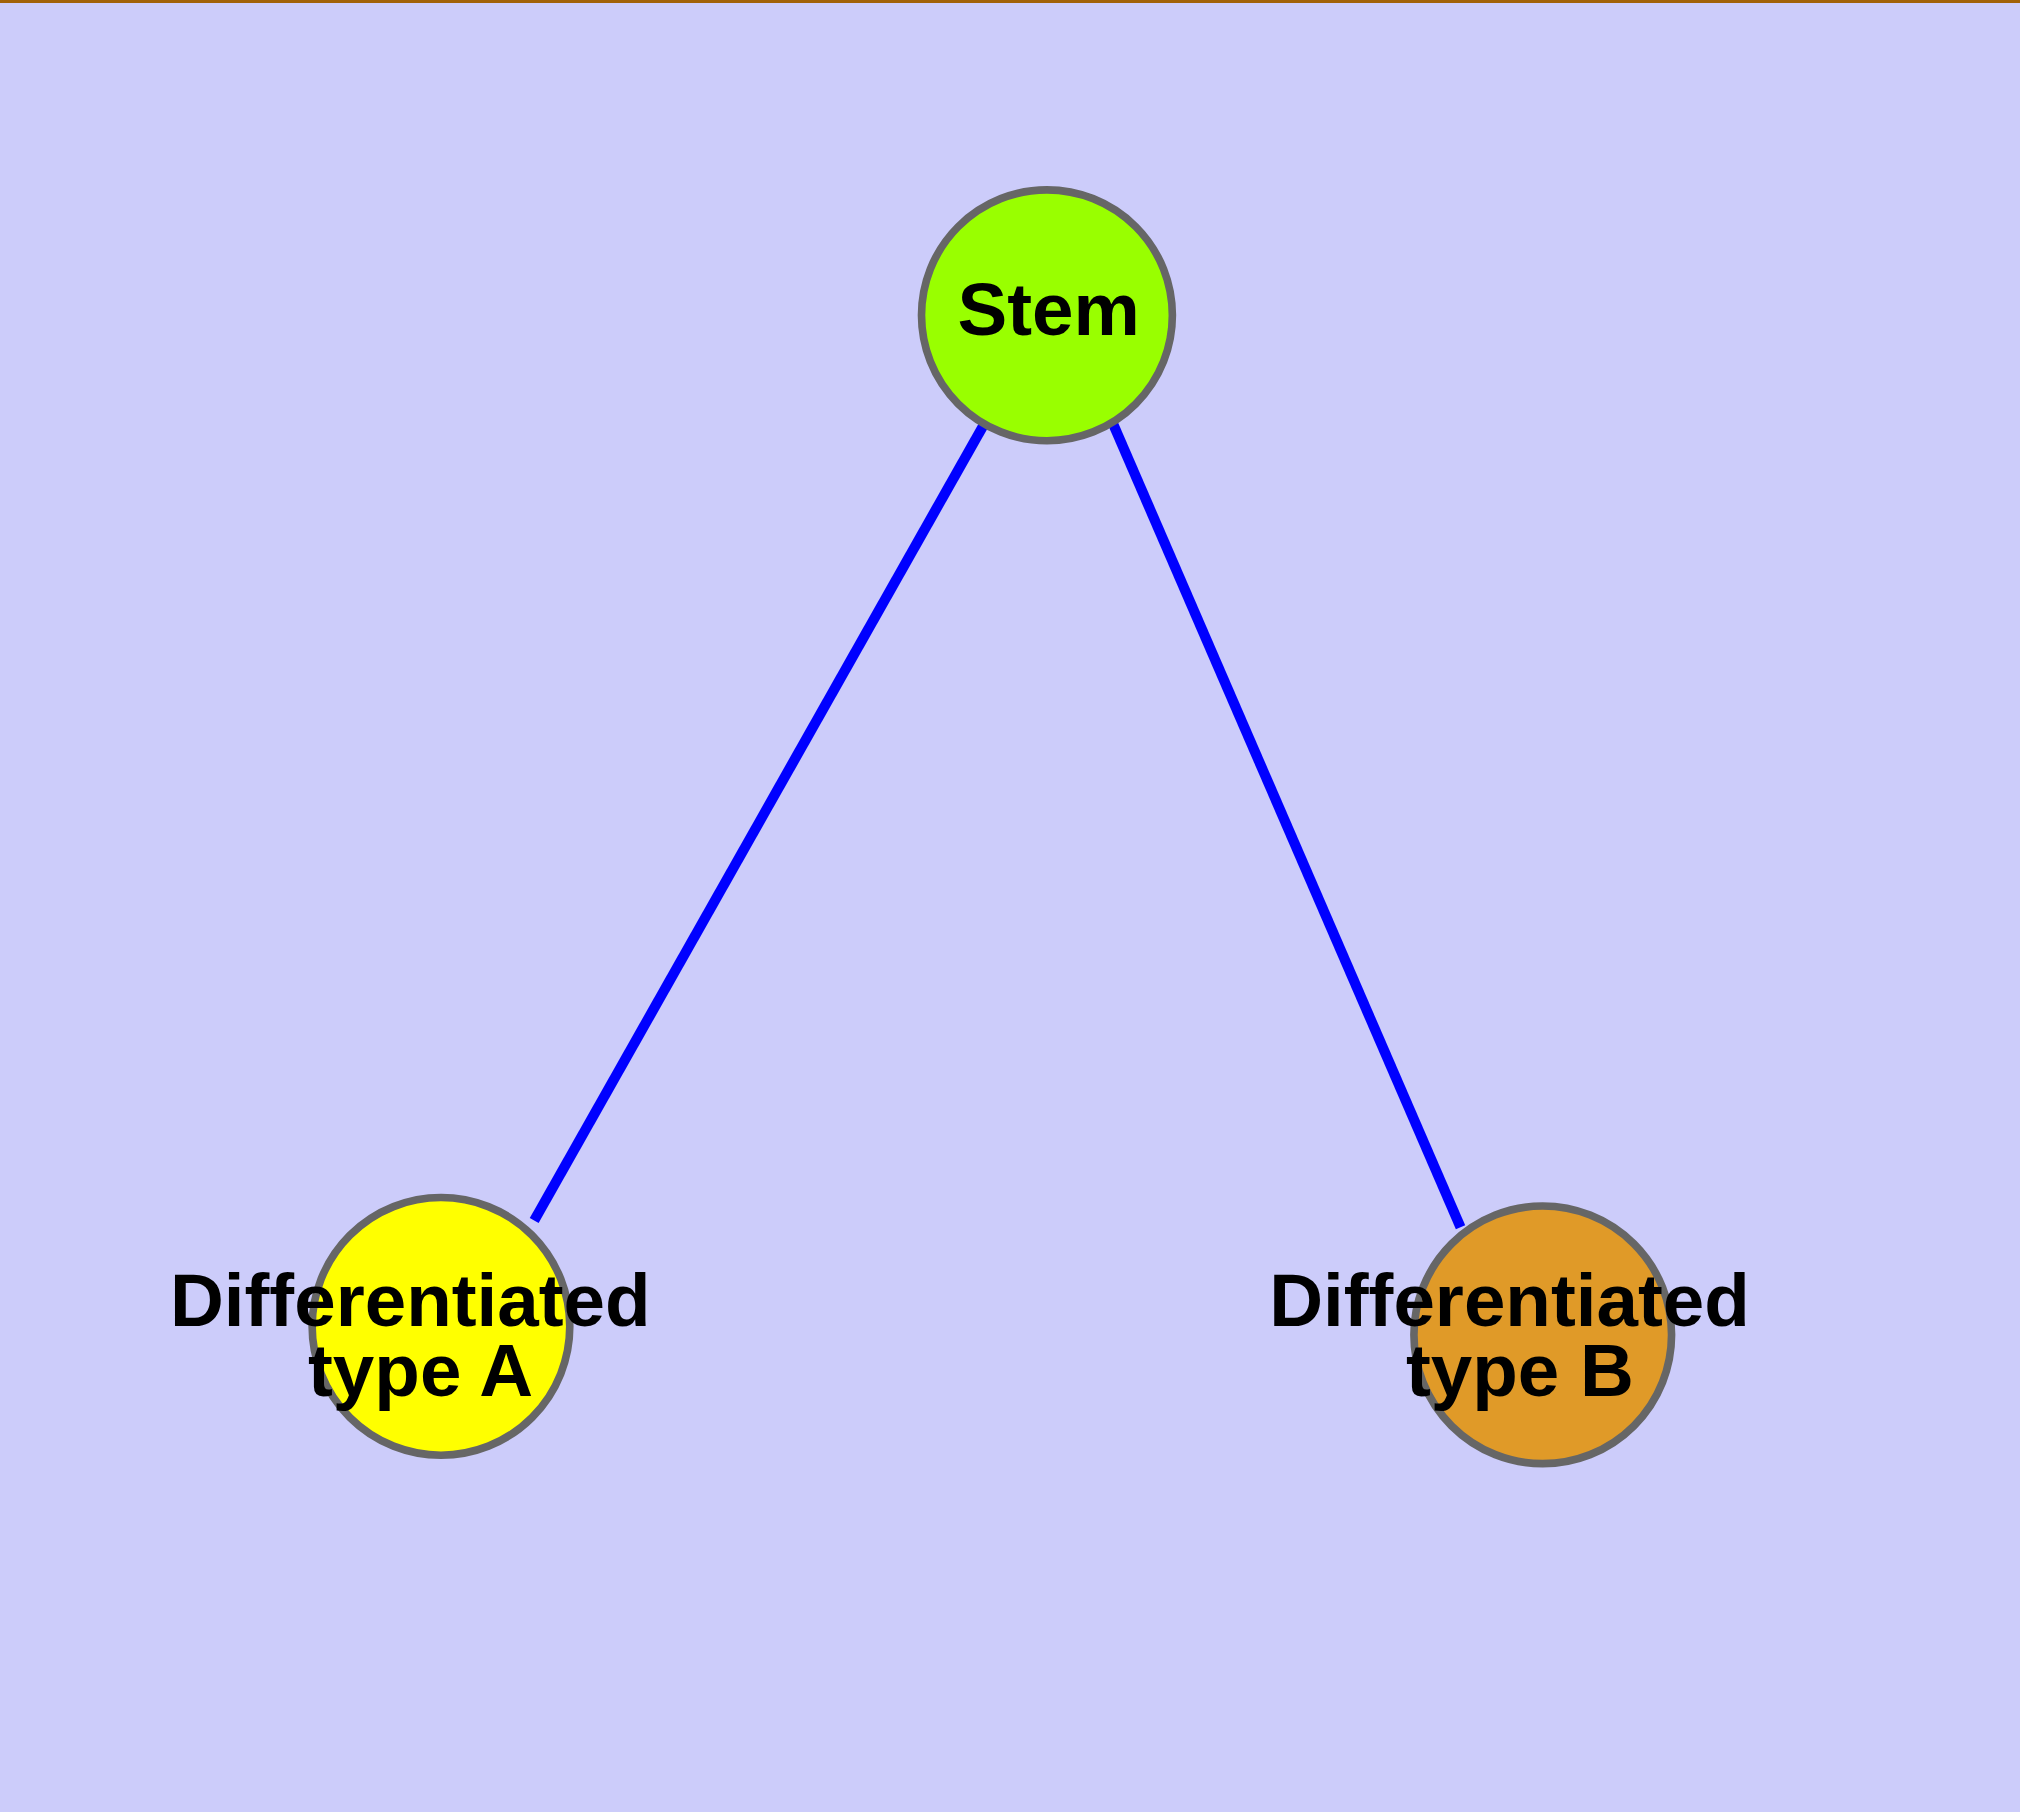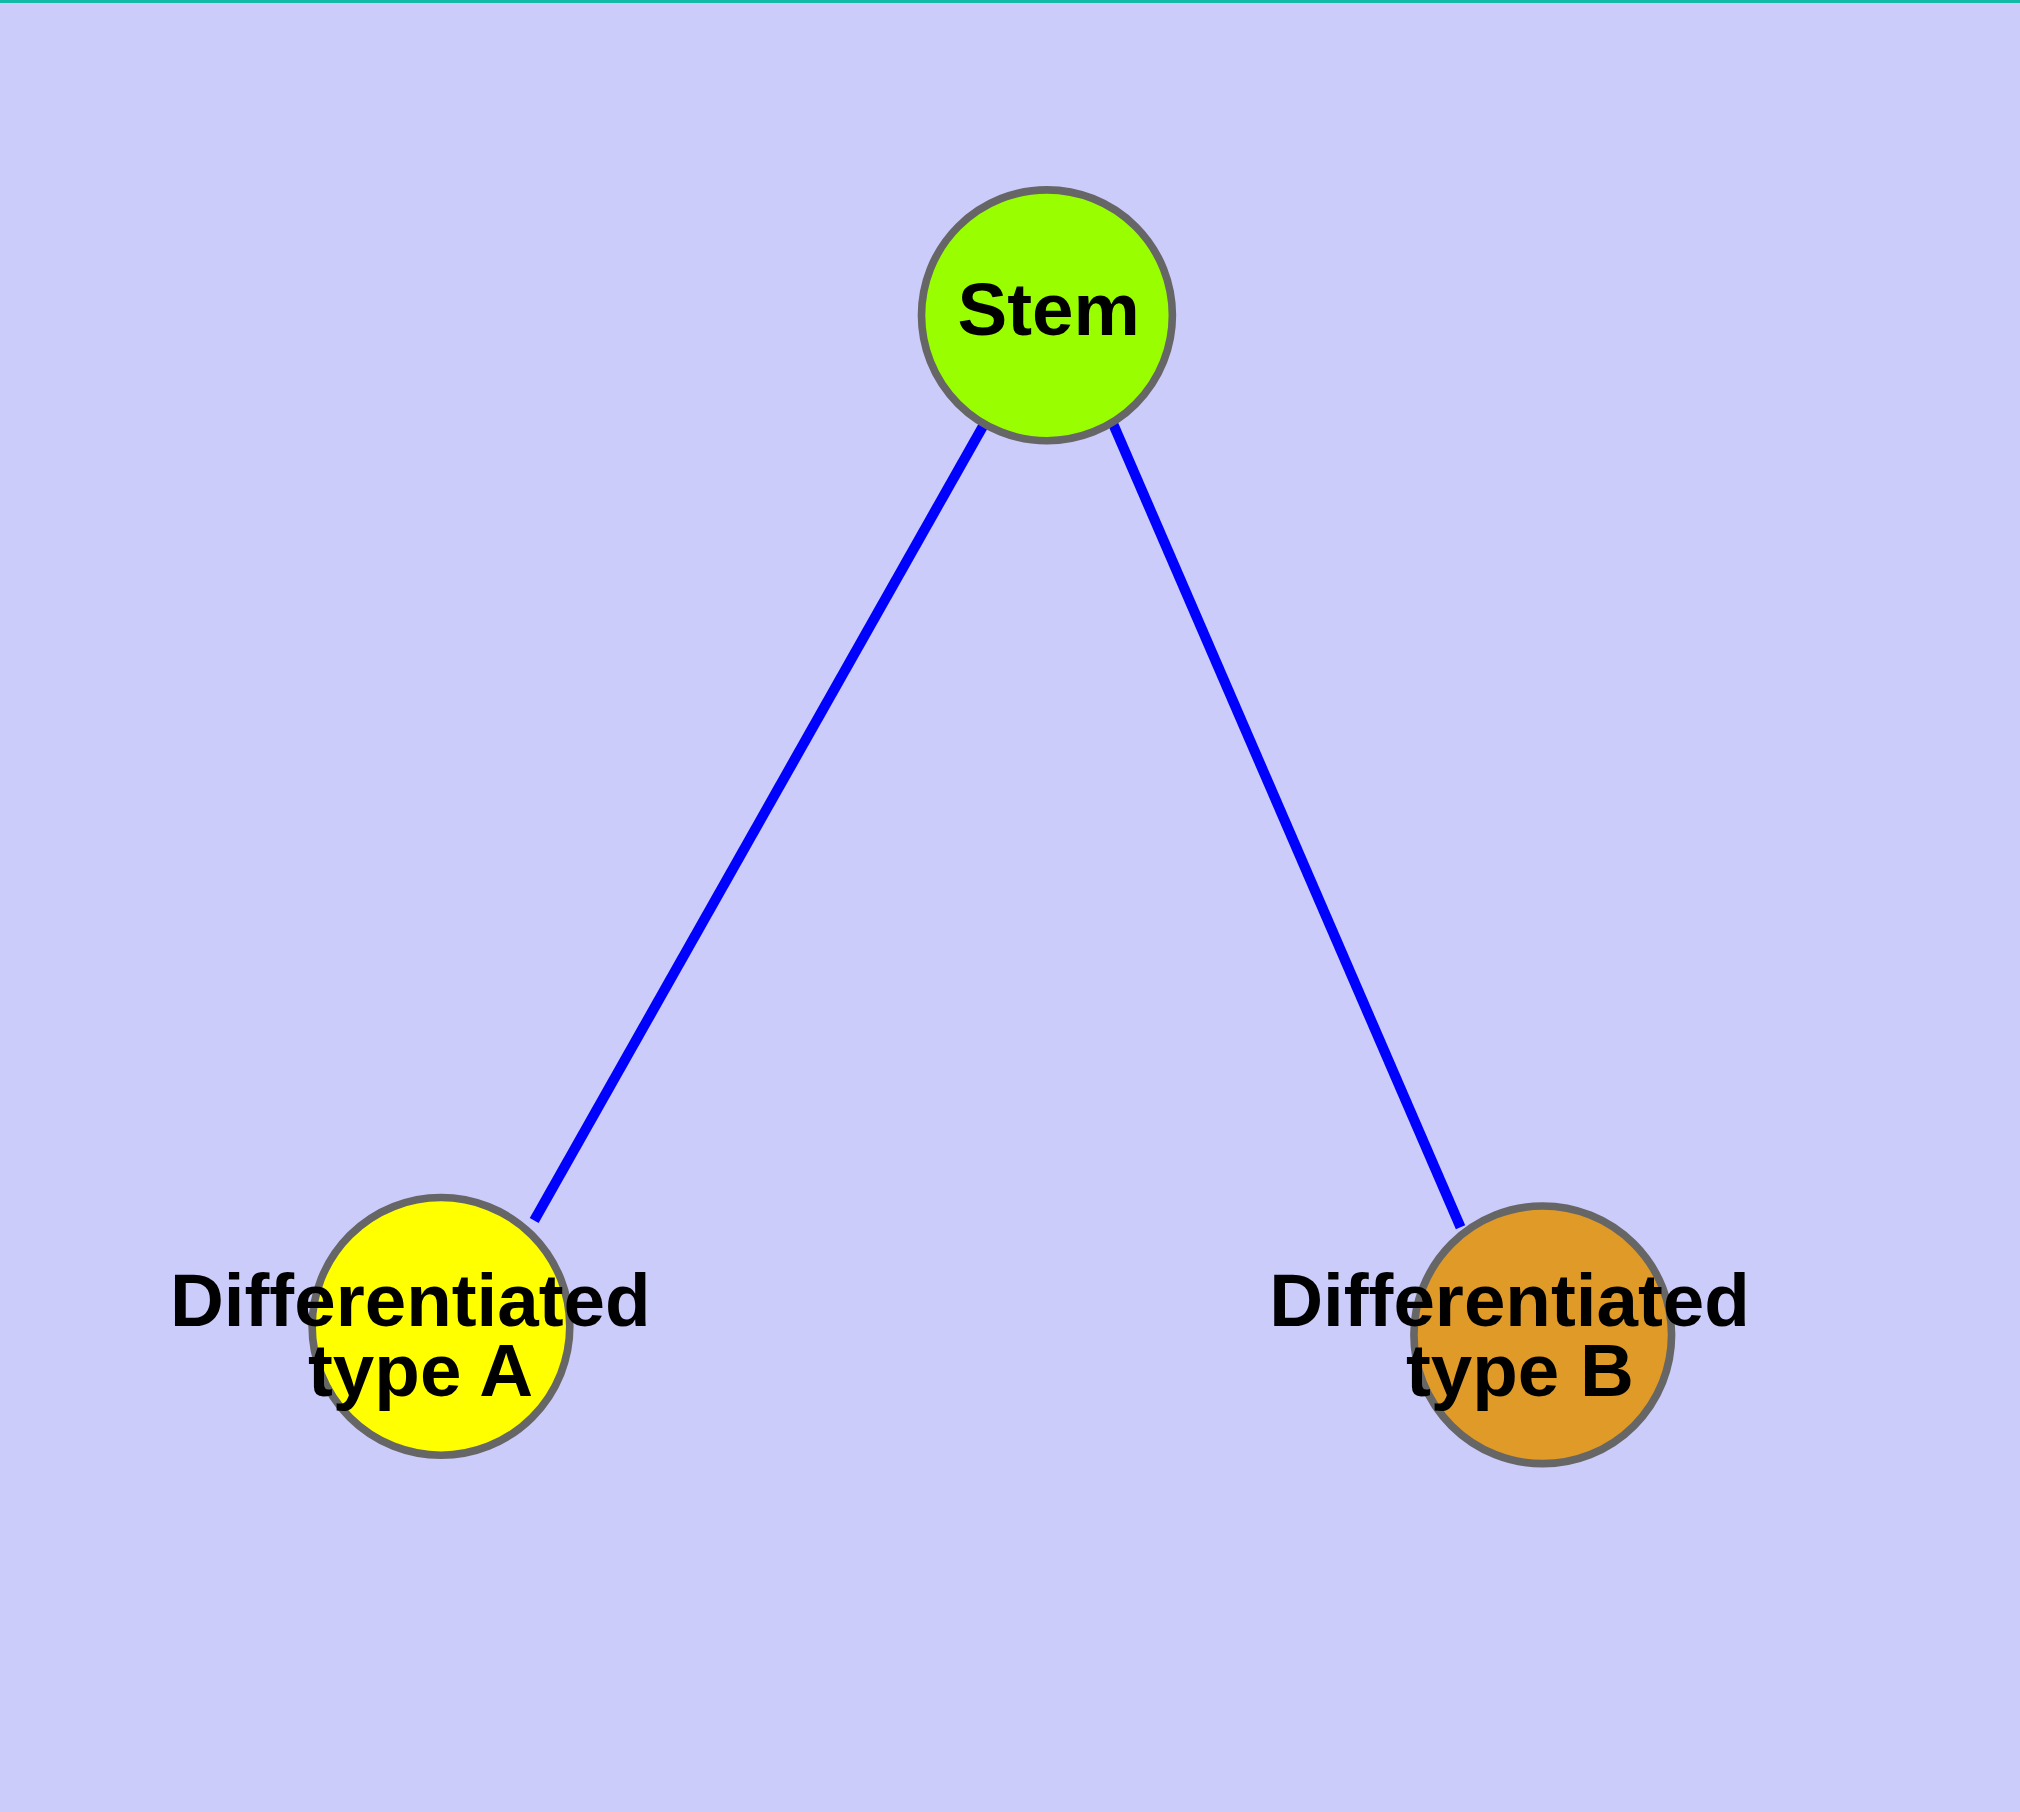--- a/index.html
+++ b/index.html
@@ -11,21 +11,21 @@
   body {
     width: 2021px;
     height: 1812px;
     overflow: hidden;
     font-family: "Liberation Sans", sans-serif;
   }
   #canvas {
     position: relative;
     width: 2021px;
     height: 1456px;
-    background: #14b8a6;
+    background: #a16207;
   }
   #plot-bg {
     position: absolute;
     left: 0;
     top: 3.4px;
     width: 2021px;
     height: 1809px;
     background: #ccccfa;
   }
   #graph-svg {

